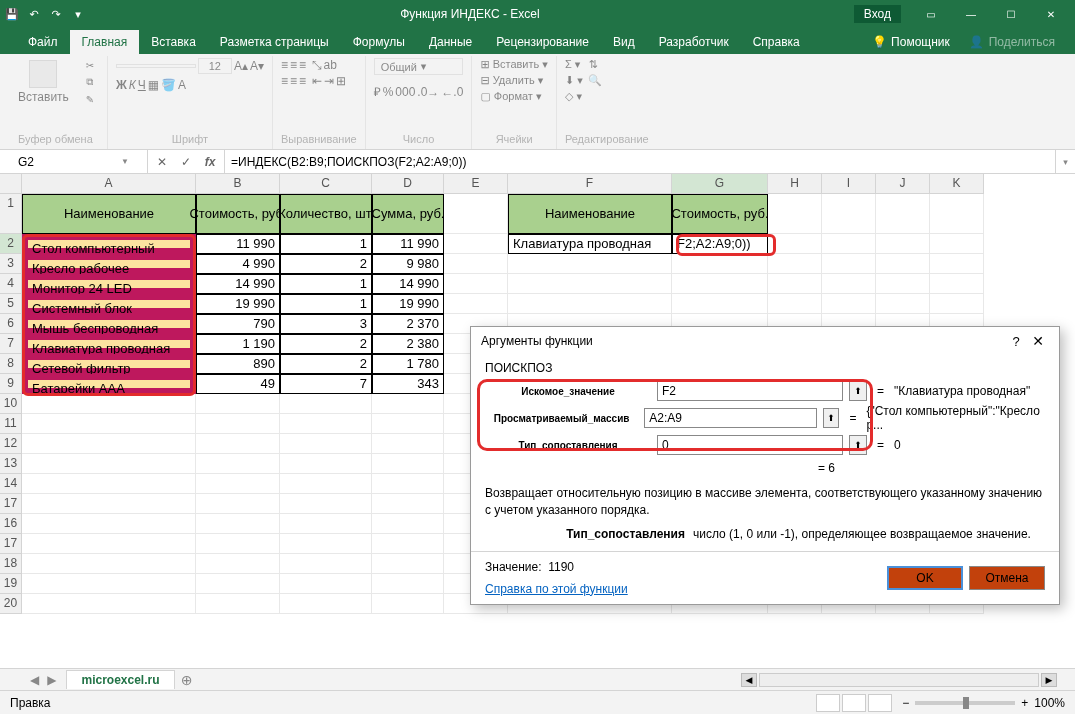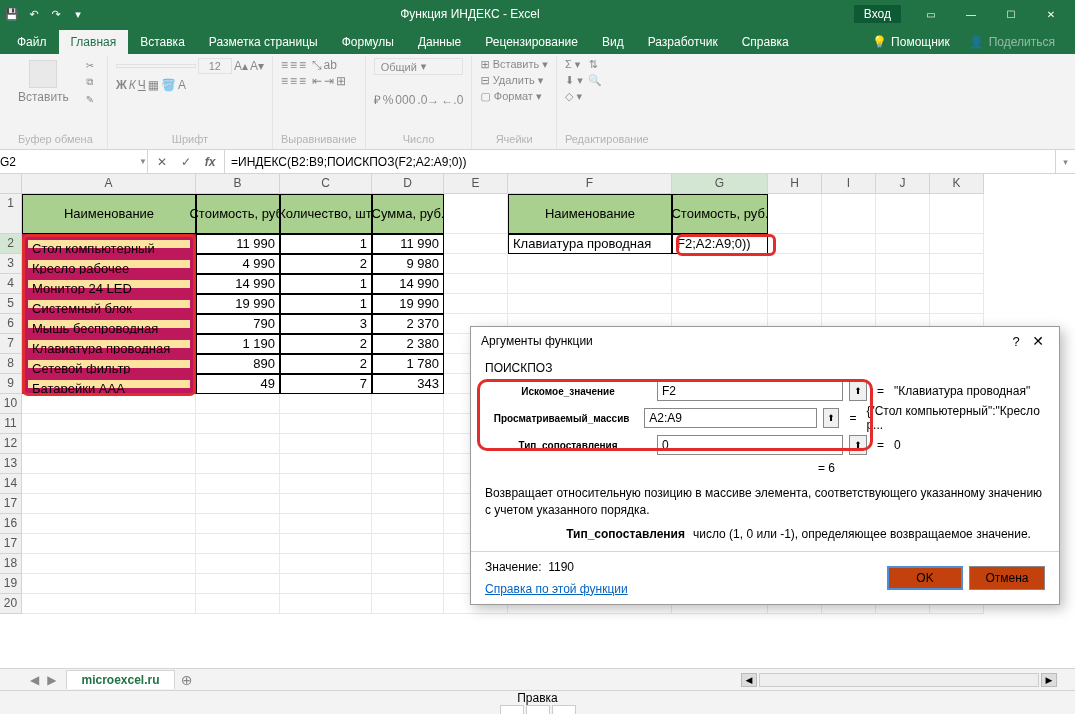--- a/index.html
+++ b/index.html
@@ -8,21 +8,21 @@
 
 .titlebar { height: 28px; background: #217346; color: #fff; display: flex; align-items: center; padding: 0 4px; }
 .titlebar .qat { display: flex; gap: 6px; align-items: center; }
 .titlebar .qat-icon { width: 16px; height: 16px; display: flex; align-items: center; justify-content: center; font-size: 11px; }
 .titlebar .title { flex: 1; text-align: center; font-size: 12px; }
 .titlebar .login-btn { background: #0e5a34; padding: 2px 10px; font-size: 12px; margin-right: 10px; }
 .titlebar .win-controls { display: flex; gap: 0; }
 .titlebar .win-btn { width: 40px; height: 28px; display: flex; align-items: center; justify-content: center; font-size: 10px; }
 
 
-.ribbon-tabs { height: 26px; background: #217346; display: flex; align-items: flex-end; padding-left: 5px; }
+.ribbon-tabs { height: 26px; background: #217346; display: flex; align-items: flex-end; padding-left: 16px; }
 .ribbon-tab { padding: 5px 12px; font-size: 12px; color: #fff; cursor: pointer; }
 .ribbon-tab.active { background: #f3f3f3; color: #217346; }
 .ribbon-tab.file { color: #fff; }
 .ribbon-right { margin-left: auto; display: flex; align-items: center; padding-right: 10px; color: #fff; }
 .ribbon-right .item { padding: 5px 10px; display: flex; align-items: center; gap: 4px; font-size: 12px; }
 .ribbon-right .share { opacity: 0.5; }
 
 
 .ribbon { height: 96px; background: #f3f3f3; border-bottom: 1px solid #d4d4d4; display: flex; padding: 2px 4px 0 4px; }
 .ribbon-group { border-right: 1px solid #d4d4d4; padding: 2px 8px; display: flex; flex-direction: column; justify-content: space-between; opacity: 0.45; }
@@ -30,29 +30,29 @@
 .ribbon-group-label { text-align: center; font-size: 11px; color: #666; padding: 2px 0; }
 .big-btn { display: flex; flex-direction: column; align-items: center; gap: 2px; padding: 2px 6px; }
 .big-icon { width: 28px; height: 28px; background: #ddd; border: 1px solid #bbb; }
 .small-stack { display: flex; flex-direction: column; gap: 3px; }
 .small-btn { width: 18px; height: 14px; display: flex; align-items: center; justify-content: center; font-size: 10px; }
 .font-row { display: flex; gap: 2px; align-items: center; }
 .font-box { border: 1px solid #ccc; padding: 1px 4px; font-size: 11px; width: 80px; }
 .size-box { border: 1px solid #ccc; padding: 1px 4px; font-size: 11px; width: 34px; text-align: center; }
 .align-grid { display: flex; flex-direction: column; gap: 2px; }
 .align-row { display: flex; gap: 2px; }
-.num-col { display: flex; flex-direction: column; gap: 16px; }
+.num-col { display: flex; flex-direction: column; gap: 8px; }
 .combo { border: 1px solid #ccc; padding: 1px 6px; font-size: 11px; display: flex; align-items: center; gap: 4px; }
 .styles-col { display: flex; flex-direction: column; gap: 3px; font-size: 11px; }
 .cells-col { display: flex; flex-direction: column; gap: 3px; font-size: 11px; }
 .edit-col { display: flex; flex-direction: column; gap: 3px; font-size: 11px; }
 
 
 .formula-bar { height: 24px; border-bottom: 1px solid #d4d4d4; display: flex; align-items: stretch; background: #fff; }
-.name-box { width: 148px; border-right: 1px solid #d4d4d4; padding: 2px 0; font-size: 12px; display: flex; align-items: center; }
+.name-box { width: 148px; border-right: 1px solid #d4d4d4; padding: 2px 18px; font-size: 12px; display: flex; align-items: center; }
 .name-box .dd { margin-left: auto; color: #888; font-size: 8px; }
 .fb-btns { display: flex; align-items: center; border-right: 1px solid #d4d4d4; padding: 0 2px; }
 .fb-btn { width: 24px; text-align: center; color: #666; font-size: 12px; }
 .fb-btn.fx { font-style: italic; font-weight: bold; }
 .formula-input { flex: 1; padding: 2px 6px; font-size: 12px; display: flex; align-items: center; }
 .formula-input .outer { color: #000; }
 .fb-expand { width: 20px; border-left: 1px solid #d4d4d4; display: flex; align-items: center; justify-content: center; color: #888; font-size: 9px; }
 
 
 .grid-wrap { position: relative; height: 462px; overflow: hidden; }
@@ -105,21 +105,21 @@
 
 .sheet-tabs { position: absolute; bottom: 24px; left: 0; right: 0; height: 22px; background: #f3f3f3; border-top: 1px solid #d4d4d4; display: flex; align-items: center; padding-left: 20px; font-size: 12px; }
 .sheet-nav { display: flex; gap: 8px; color: #888; padding: 0 10px; }
 .sheet-tab { padding: 2px 14px; border: 1px solid #d4d4d4; border-bottom: none; background: #fff; color: #217346; font-weight: bold; }
 .sheet-add { width: 24px; text-align: center; color: #888; font-size: 14px; }
 .sheet-scroll { margin-left: auto; display: flex; align-items: center; gap: 2px; padding-right: 18px; }
 .sheet-scroll .arr { width: 16px; height: 14px; background: #ddd; border: 1px solid #bbb; font-size: 9px; display: flex; align-items: center; justify-content: center; }
 .sheet-scroll .track { width: 280px; height: 14px; background: #eee; border: 1px solid #ccc; }
 
 
-.status-bar { position: absolute; bottom: 0; left: 0; right: 0; height: 24px; background: #f3f3f3; border-top: 1px solid #d4d4d4; display: flex; align-items: center; padding: 0 10px; font-size: 12px; flex-direction: column; }
+.status-bar { position: absolute; bottom: 0; left: 0; right: 0; height: 24px; background: #f3f3f3; border-top: 1px solid #d4d4d4; display: flex; align-items: center; padding: 0 10px; font-size: 12px; }
 .status-bar .spacer { flex: 1; }
 .view-btns { display: flex; gap: 2px; }
 .view-btn { width: 24px; height: 18px; border: 1px solid #ccc; background: #fff; }
 .zoom { display: flex; align-items: center; gap: 6px; margin-left: 10px; }
 .zoom-track { width: 100px; height: 4px; background: #ccc; position: relative; }
 .zoom-thumb { position: absolute; left: 48px; top: -4px; width: 6px; height: 12px; background: #888; }
 </style>
 </head>
 <body>
 

